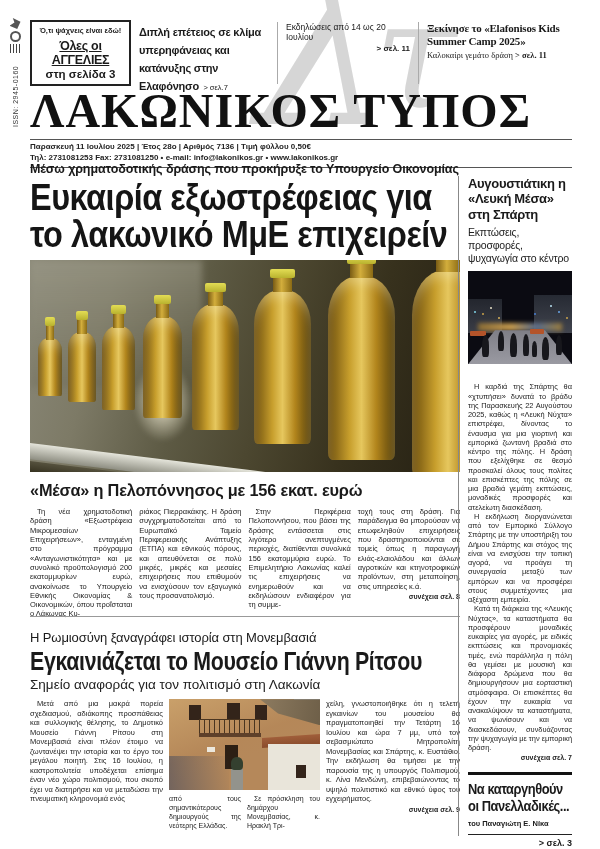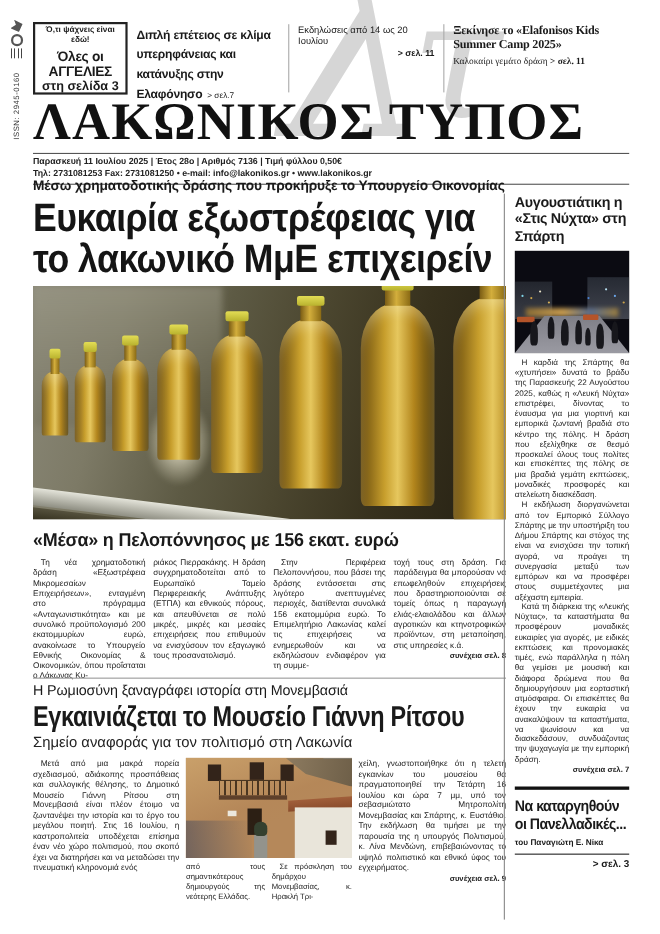--- a/index.html
+++ b/index.html
@@ -21,24 +21,24 @@
   .rail-icon { width:11px; height:11px; margin:2px auto; }
   .bird { background:#555; clip-path:polygon(0 70%, 45% 40%, 30% 0, 100% 35%, 70% 100%); }
   .ring { border:2px solid #555; border-radius:50%; width:11px; height:11px; }
   .barcode { background:repeating-linear-gradient(90deg,#444 0 1px,#fff 1px 3px); height:9px; }
   .issn { writing-mode:vertical-rl; transform:rotate(180deg); font-size:7px; color:#333;
     letter-spacing:.5px; margin:4px auto 0; height:70px; }
 
   
   .topbar { position:absolute; left:30px; top:20px; width:542px; height:66px; display:flex;
     align-items:stretch; z-index:1; }
-  .tb-box { width:86px; border:2px solid #222; background:rgba(255,255,255,.6); padding:5px 4px;
+  .tb-box { width:101px; border:2px solid #222; background:rgba(255,255,255,.6); padding:5px 4px;
     text-align:center; display:flex; flex-direction:column; justify-content:center; }
   .tb-box .s1 { font-size:7.5px; font-weight:bold; }
-  .tb-box .s2 { font-size:12.5px; font-weight:bold; margin-top:4px; letter-spacing:-.3px; }
+  .tb-box .s2 { font-size:12.5px; font-weight:bold; margin-top:4px; letter-spacing:-.3px;text-decoration:underline; }
   .tb-box .s3 { font-size:11.5px; font-weight:bold; margin-top:1px; }
   .tb-item { padding:2px 8px; }
   .tb-i2 { width:146px; }
   .tb-i2 .t { font-size:11px; font-weight:bold; line-height:1.2; letter-spacing:-.2px; }
   .tb-i2 .pr { font-size:7.5px; font-weight:normal; }
   .tb-sep { width:1px; background:#aaa; margin:2px 0; }
   .tb-i3 { width:140px; }
   .tb-i3 .k { font-size:8.5px; }
   .tb-i3 .t { font-size:11.5px; font-weight:bold; line-height:1.15; margin-top:1px; letter-spacing:-.2px; }
   .tb-i3 .pr { font-size:8px; font-weight:bold; text-align:right; margin-top:2px; }
@@ -79,21 +79,21 @@
     border-radius:2px; background:linear-gradient(#e3dd55,#b9b22e); }
   .lead-subhead { font-size:17px; font-weight:bold; letter-spacing:-.2px; margin:9px 0 6px;
     transform:scaleX(.96); transform-origin:left; }
   .lead-cols { display:flex; gap:7px; }
   .lead-col { flex:1; font-size:7.5px; line-height:1.24; text-align:justify; color:#222; }
   .indent { text-indent:7px; }
   .cont { font-size:7px; font-weight:bold; text-align:right; margin-top:2px; }
 
   
   .museum { position:absolute; left:30px; top:616px; width:430px; border-top:1px solid #999;
-    padding-top:3px; z-index:1; }
+    padding-top:13px; z-index:1; }
   .mu-kicker { font-size:13px; font-weight:500; letter-spacing:-.1px; }
   .mu-headline { font-size:26px; font-weight:bold; letter-spacing:-.4px; line-height:1.05;
     white-space:nowrap; width:524px; transform:scaleX(.82); transform-origin:left top; margin:3px 0 2px; }
   .mu-subhead { font-size:13.5px; margin:2px 0 7px; color:#222; }
   .mu-body { position:relative; height:142px; }
   .mu-colL { position:absolute; left:0; top:0; width:133px; font-size:7.5px; line-height:1.27;
     text-align:justify; color:#222; }
   .mu-photo { position:absolute; left:139px; top:0; width:151px; height:91px; overflow:hidden;
     background:linear-gradient(160deg,#c9a06a 0%,#b5855333 45%,#b5885a 60%), #b5885a; }
   .mu-capA { position:absolute; left:139px; top:96px; width:72px; font-size:7px; line-height:1.25;
@@ -134,21 +134,21 @@
     background:linear-gradient(180deg,#262a33,#41444e); }
   .np-dots { position:absolute; left:6px; top:40px; width:2px; height:2px; background:#7fd4e8; border-radius:50%;
     box-shadow:8px 2px 0 #caa24a, 16px -4px 0 #e8e2c8, 84px 0 0 #6aa6e8, 92px 6px 0 #caa24a,
       76px -6px 0 #b8e0f0, 24px 6px 0 #d8b25a, 60px 2px 0 #4a7fd0; }
   .np-band { position:absolute; left:10px; top:52px; width:84px; height:8px;
     background:linear-gradient(90deg,#8a6c35,#c59a4e 40%,#5a6c8a 70%,#9a7c3e); filter:blur(2px); }
   .np-street { position:absolute; left:0; bottom:0; width:104px; height:34px;
     background:linear-gradient(#7e7e86,#9a9aa2); clip-path:polygon(26% 0,74% 0,100% 100%,0 100%); }
   .np-person { position:absolute; background:#17171c; border-radius:50% 50% 25% 25%; }
   .np-barrier { position:absolute; background:#b4542a; height:5px; border-radius:1px; }
-  .sb-body { margin-top:4px; font-size:7.4px; line-height:1.25; text-align:justify; color:#222; }
+  .sb-body { margin-top:18px; font-size:7.4px; line-height:1.25; text-align:justify; color:#222; }
   .sb-body p { text-indent:6px; }
   .sb-cont { font-size:7px; font-weight:bold; text-align:right; margin-top:2px; }
   .opinion { margin-top:9px; border-top:3px solid #111; padding-top:6px; }
   .op-title { font-size:14px; font-weight:bold; line-height:1.2; letter-spacing:-.5px;
     white-space:pre-line; transform:scaleX(.92); transform-origin:left top; width:112px; }
   .op-byline { font-size:7.5px; font-weight:bold; margin-top:4px; }
   .op-rule { border-top:1px solid #222; margin:6px 0 3px; }
   .op-pr { font-size:9px; font-weight:bold; text-align:right; }
 </style>
 </head>
@@ -255,21 +255,22 @@
     <div class="mu-capB indent">Σε πρόσκληση του δημάρχου Μονεμβασίας, κ. Ηρακλή Τρι-</div>
     <div class="mu-colR">
       <span>χείλη, γνωστοποιήθηκε ότι η τελετή εγκαινίων του μουσείου θα πραγματοποιηθεί την Τετάρτη 16 Ιουλίου και ώρα 7 μμ, υπό τον σεβασμιώτατο Μητροπολίτη Μονεμβασίας και Σπάρτης, κ. Ευστάθιο. Την εκδήλωση θα τιμήσει με την παρουσία της η υπουργός Πολιτισμού, κ. Λίνα Μενδώνη, επιβεβαιώνοντας το υψηλό πολιτιστικό και εθνικό ύφος του εγχειρήματος.</span>
       <div class="cont">συνέχεια σελ. 9</div>
     </div>
   </div>
 </div>
 
 <div class="sidebar">
   <div>
-    <div class="sb-title">Αυγουστιάτικη η «Στις Νύχτα» στη Σπάρτη</div>
+    <div class="sb-title">Αυγουστιάτικη η «Λευκή Μέσα» στη Σπάρτη</div>
+    <div class="sb-deck">Εκπτώσεις, προσφορές, ψυχαγωγία στο κέντρο</div>
     <div class="sb-photo">
       <div class="np-bldL"></div>
       <div class="np-bldR"></div>
       <div class="np-dots"></div>
       <div class="np-band"></div>
       <div class="np-street"></div>
       <div class="np-barrier" style="left:2px;top:60px;width:16px;"></div>
       <div class="np-barrier" style="left:62px;top:58px;width:14px;"></div>
       <div class="np-person" style="left:14px;top:64px;width:7px;height:22px;"></div>
       <div class="np-person" style="left:30px;top:60px;width:6px;height:20px;"></div>

